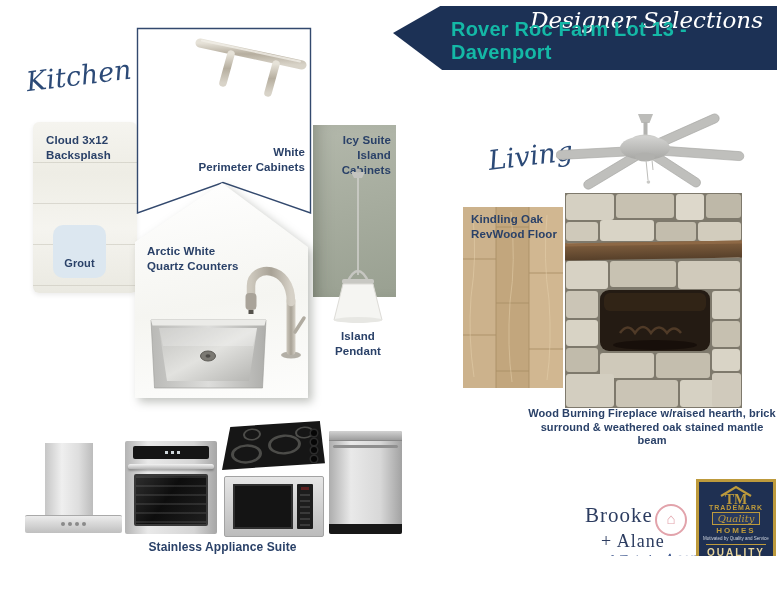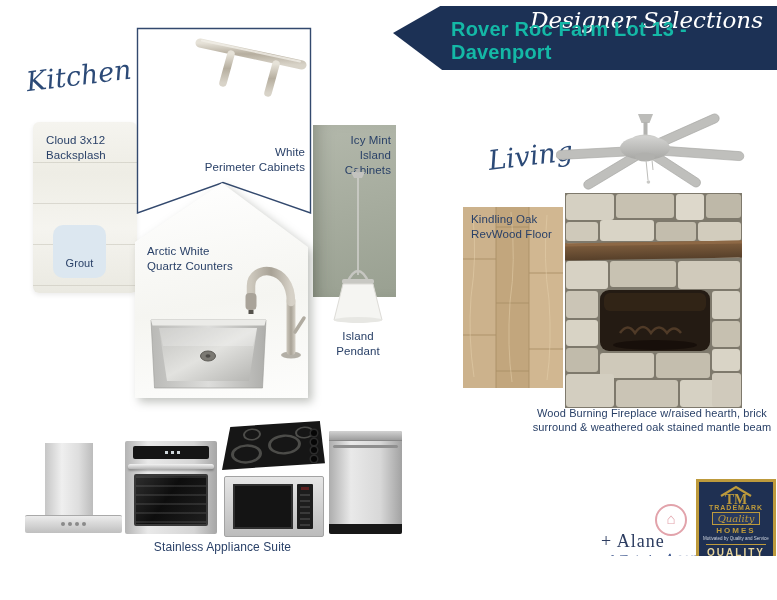--- a/index.html
+++ b/index.html
@@ -3,21 +3,21 @@
 <meta charset="utf-8">
 <style>
   :root{
     --navy:#1c3155; --label:#2a4168; --mint:#a9aea0; --grout:#dce7f0;
     --gold:#bd9a3c; --pink:#e2a3ab; --wood:#cbb08a;
   }
   html,body{margin:0;padding:0;background:#fff;}
   #stage{position:relative;width:777px;height:556px;background:#fff;overflow:hidden;
          font-family:"Liberation Sans",sans-serif;}
   .abs{position:absolute;}
-  .lbl{font-weight:400;color:var(--label);font-size:11.5px;line-height:15px;letter-spacing:.1px;}
+  .lbl{font-weight:700;color:var(--label);font-size:11.5px;line-height:15px;letter-spacing:.1px;}
   .script{font-family:"DejaVu Serif",serif;font-style:italic;color:#2c4a77;}
 
   
   #banner{left:393px;top:6px;width:384px;height:64px;background:var(--navy);
           clip-path:polygon(0 42%,12.3% 0,100% 0,100% 100%,12.8% 100%);}
   #banner .b-script{position:absolute;right:14px;top:1px;font-family:"DejaVu Serif",serif;
           font-style:italic;font-size:23px;color:#fff;}
   #banner .b-title{position:absolute;left:58px;right:6px;bottom:6px;text-align:left;
           color:#14b8a6;font-weight:700;font-size:20px;letter-spacing:.2px;}
 
@@ -160,21 +160,21 @@
       <line x1="140" y1="37" x2="132" y2="66" stroke="url(#nk)" stroke-width="7.5" stroke-linecap="round"></line>
     </g>
   </svg>
   <div id="perimeter-label" class="abs lbl">
     <div>White</div>
     <div>Perimeter Cabinets</div>
   </div>
 
   <div id="mint-swatch" class="abs">
     <div id="mint-label" class="lbl">
-      <div>Icy Mint</div>
+      <div>Icy Suite</div>
       <div>Island Cabinets</div>
     </div>
   </div>
   <svg id="pendant" class="abs" width="55" height="163" viewBox="0 0 55 163">
     <path d="M21,9 L35,9 L32,15 L24,15 Z" fill="#c3c3bf"></path>
     <circle cx="28" cy="7.5" r="2" fill="#b5b5b1"></circle>
     <line x1="28" y1="15" x2="28" y2="112" stroke="#cfcfca" stroke-width="1.6"></line>
     <path d="M17,120 Q28,96 39,120" stroke="#c6c6c1" stroke-width="2.4" fill="none"></path>
     <rect x="12" y="116" width="32" height="5" rx="2" fill="#c8c8c3"></rect>
     <path d="M13,121 L43,121 L52,157 L4,157 Z" fill="#f5f5f2" stroke="#dddcd7" stroke-width="1"></path>
@@ -361,20 +361,21 @@
       </div>
   </div>
   <div id="dw" class="abs">
     <div class="top"></div>
     <div class="groove"></div>
     <div class="kick"></div>
   </div>
   <div id="appliance-caption" class="abs lbl">Stainless Appliance Suite</div>
 
   <div id="brooke" class="abs">
+    <div class="n1">Brooke</div>
     <div class="ring">⌂</div>
     <div class="n2">+ Alane</div>
     <div class="rea">Real Estate Agents</div>
     <div class="fathom">FATHOM REALTY</div>
   </div>
 
   <div id="tm" class="abs">
     <svg width="44" height="22" viewBox="0 0 44 22">
       <path d="M7,12 L22,3 L37,12" stroke="#bd9a3c" stroke-width="2.2" fill="none"></path>
       <text x="22" y="20" text-anchor="middle" font-family="Liberation Serif, serif" font-size="14" font-weight="bold" fill="#bd9a3c">TM</text>

